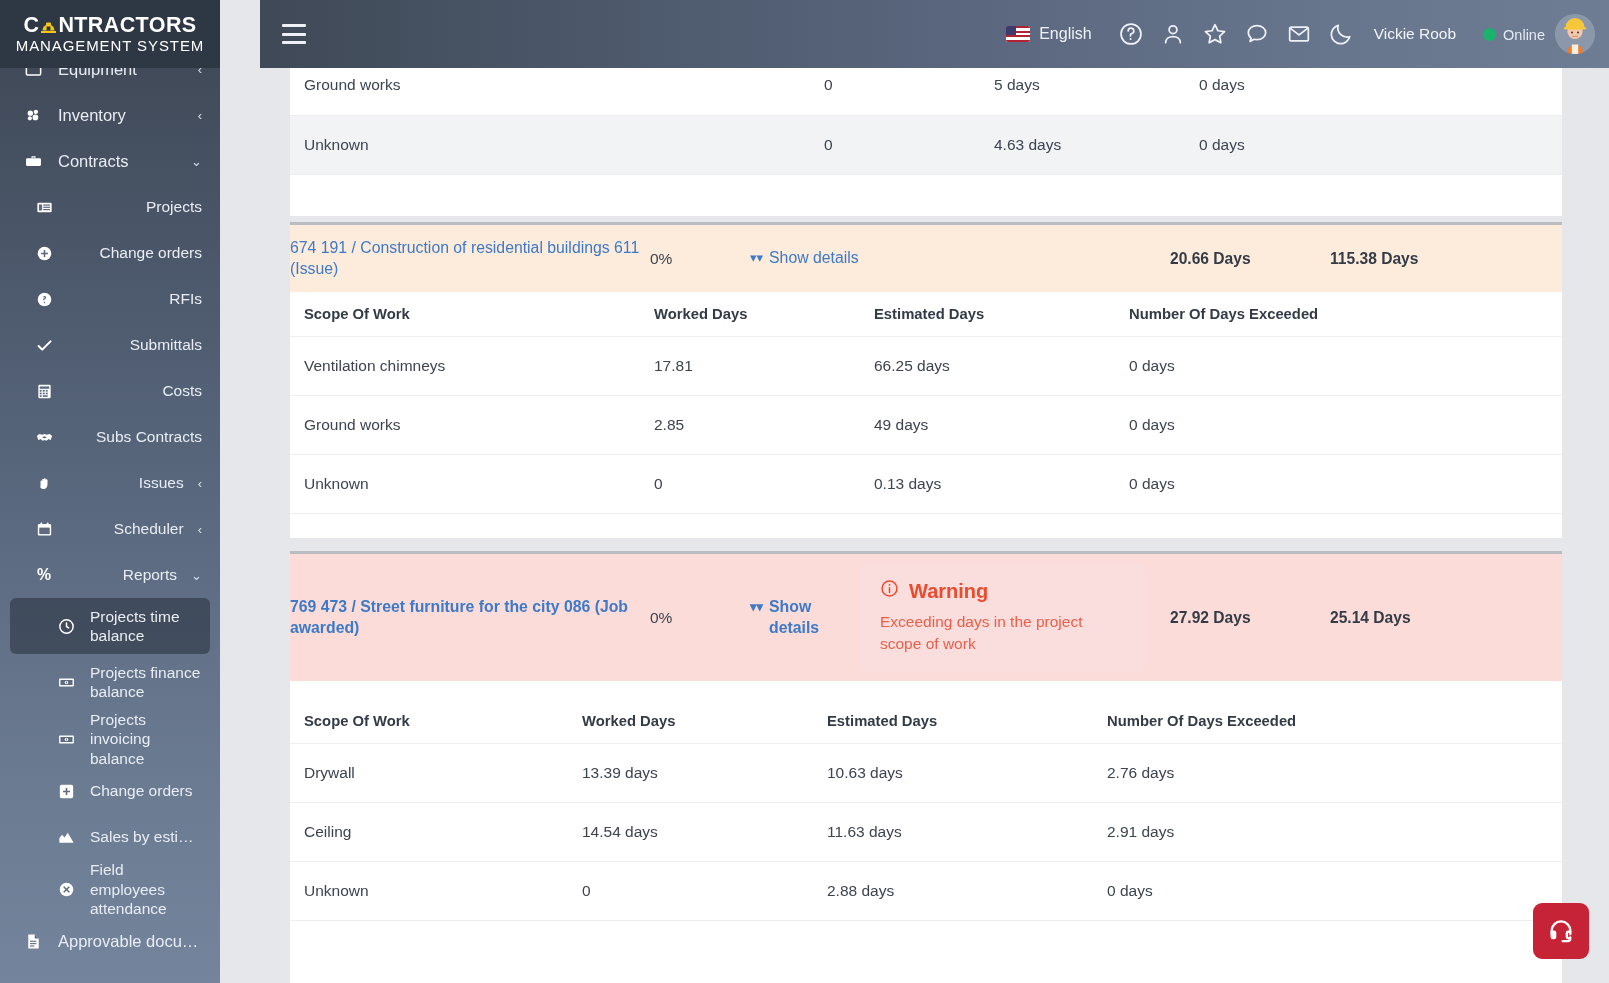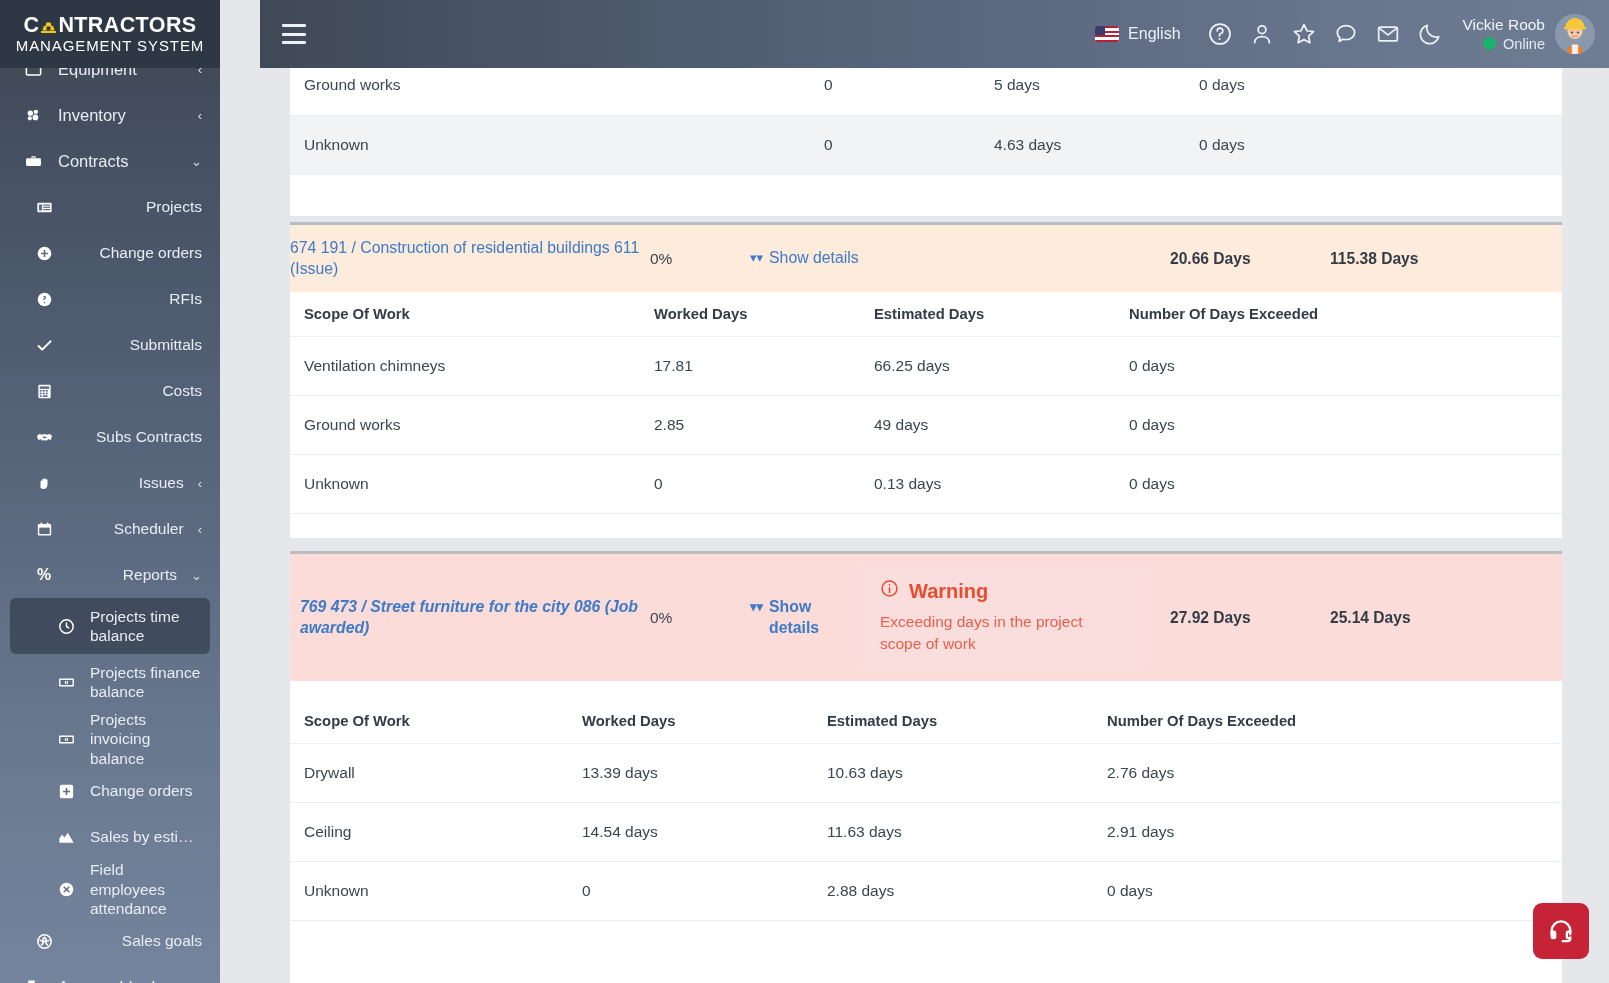--- a/index.html
+++ b/index.html
@@ -90,21 +90,21 @@
   }
   .flag .stripes { position: absolute; inset: 0;
     background: repeating-linear-gradient(180deg, #b22234 0 2.3px, #ffffff 2.3px 4.6px); }
   .flag .canton { position: absolute; left: 0; top: 0; width: 10px; height: 8.6px; background: #3c3b6e; }
   .lang-label { color: #eef1f6; font-size: 16px; }
   .hicon {
     width: 42px; height: 42px; display: flex; align-items: center; justify-content: center;
     color: #eef1f6; cursor: pointer;
   }
   .user-block { display: flex; align-items: center; gap: 10px; margin-left: 12px; cursor: pointer; }
-  .user-text { display: flex; flex-direction: column; align-items: flex-end; line-height: 1.25; }
+  .user-text { display: flex; flex-direction: row; align-items: flex-end; line-height: 1.25; gap: 27px; }
   .user-name { color: #f2f5f9; font-size: 15.5px; }
   .user-status { display: flex; align-items: center; gap: 7px; }
   .dot { width: 13px; height: 13px; border-radius: 50%; background: #19b36b; display: inline-block; }
   .status-label { color: #e5eaf1; font-size: 14.5px; }
   .avatar {
     width: 40px; height: 40px; border-radius: 50%; overflow: hidden;
     background: #8b98ab; position: relative; flex: none;
   }
 
   
@@ -357,30 +357,20 @@
           <span class="lbl">Sales by estimators</span>
         </div>
         <div class="nav-item sub2 two-line two-line">
           <span class="ico">
             <svg width="19" height="19" viewBox="0 0 24 24" fill="currentColor">
               <circle cx="12" cy="12" r="8.6"></circle>
               <path d="M9.1 7.8l2.9 2.9 2.9-2.9 1.3 1.3-2.9 2.9 2.9 2.9-1.3 1.3-2.9-2.9-2.9 2.9-1.3-1.3 2.9-2.9-2.9-2.9z" fill="#5d6a80"></path>
             </svg>
           </span>
           <span class="lbl">Field employees attendance</span>
-        </div>
-        <div class="nav-item sub">
-          <span class="ico">
-            <svg width="19" height="19" viewBox="0 0 24 24" fill="none" stroke="currentColor" stroke-width="1.9" stroke-linecap="round" stroke-linejoin="round">
-              <circle cx="12" cy="12" r="8.4"></circle>
-              <path d="M12 6.6l2.1 2.5-.9 3h-2.4l-.9-3z"></path>
-              <path d="M6.4 10.6l3 .9.8 3-2 1.8M17.6 10.6l-3 .9-.8 3 2 1.8"></path>
-            </svg>
-          </span>
-          <span class="lbl">Sales goals</span>
         </div>
         <div class="nav-item">
           <span class="ico">
             <svg width="19" height="19" viewBox="0 0 24 24" fill="currentColor">
               <path d="M5.4 3.2h8.2l5 5v12.6H5.4z"></path>
               <path d="M13.6 3.2l5 5h-5z" fill="#5d6a80"></path>
               <rect x="7.6" y="11" width="8" height="1.4" fill="#5d6a80"></rect>
               <rect x="7.6" y="14" width="8" height="1.4" fill="#5d6a80"></rect>
               <rect x="7.6" y="17" width="5.4" height="1.4" fill="#5d6a80"></rect>
             </svg>
@@ -552,21 +542,21 @@
               <td>0</td>
               <td>0.13 days</td>
               <td>0 days</td>
             </tr>
           </tbody>
       </table>
     </section>
 
     <section class="panel" style="top:483px;">
       <div class="projrow pink" style="height:130px;">
-        <div style="width:360px; padding-left:10px;font-style:italic;">
+        <div style="width:360px; padding-left:0;">
           <span class="pr-name" style="font-weight:700">769 473 / Street furniture for the city 086 (Job awarded)</span>
         </div>
         <div style="width:100px;">
           <span class="pr-pct">0%</span>
         </div>
         <div style="width:110px;">
           <span class="pr-show" style="font-weight:700">
             <span class="chev">▾▾</span>
             <span>Show details</span>
           </span>

